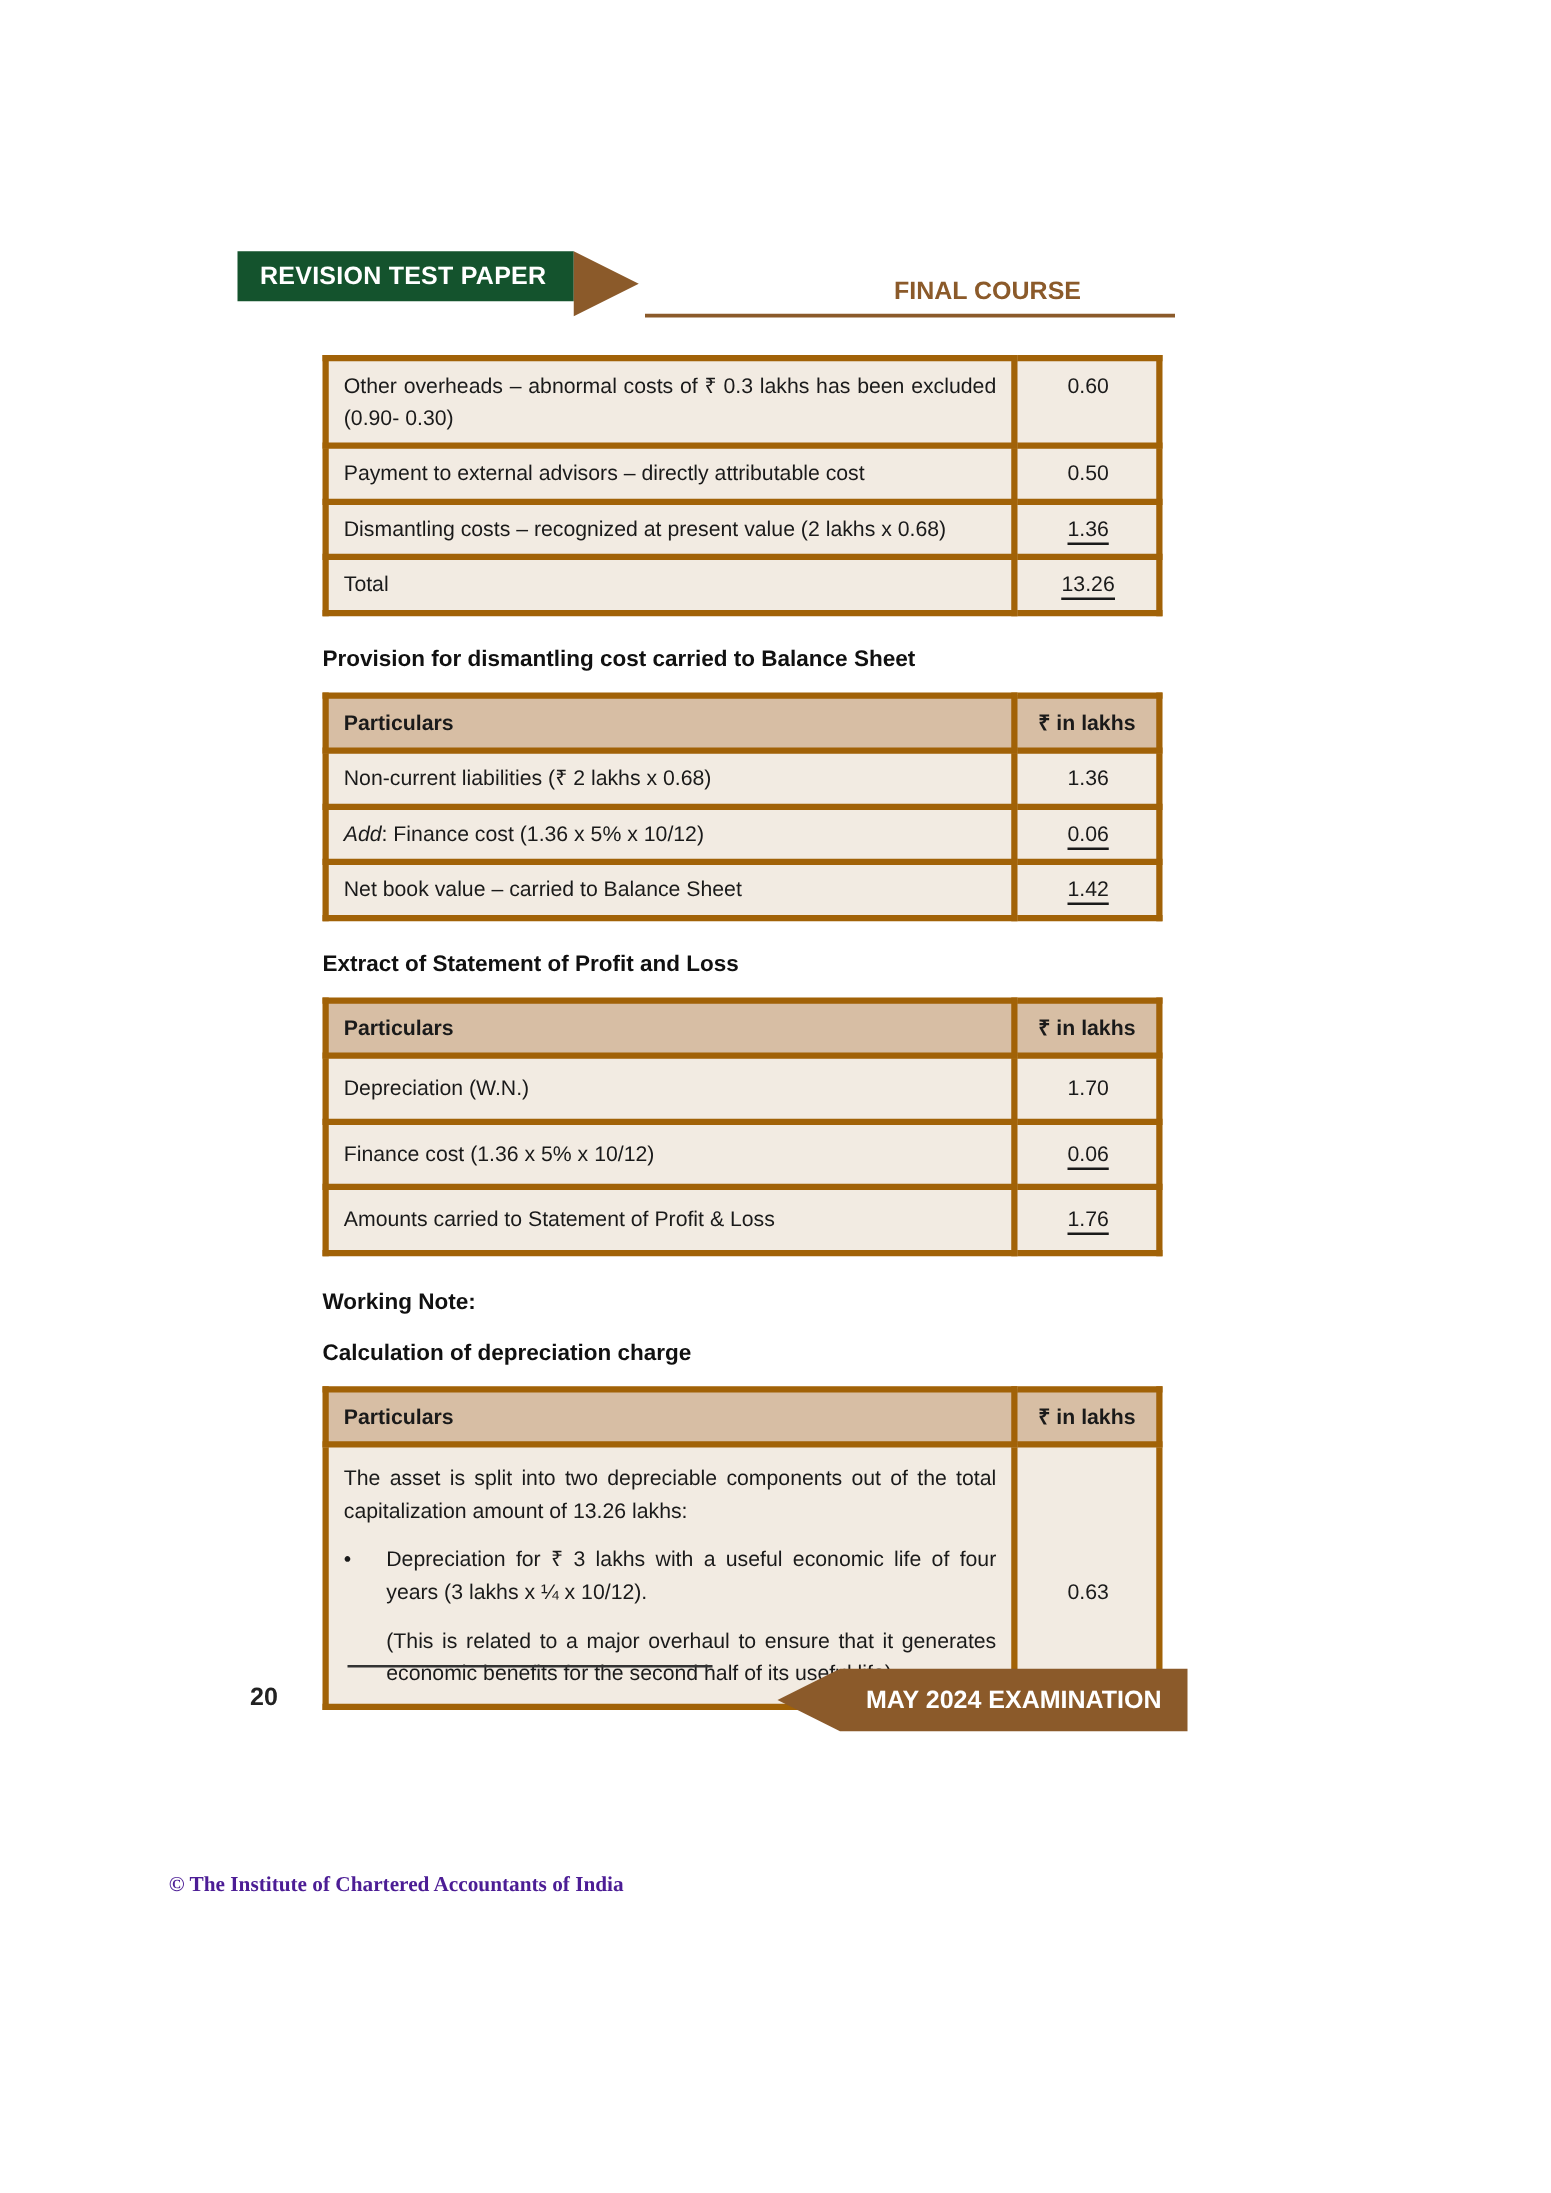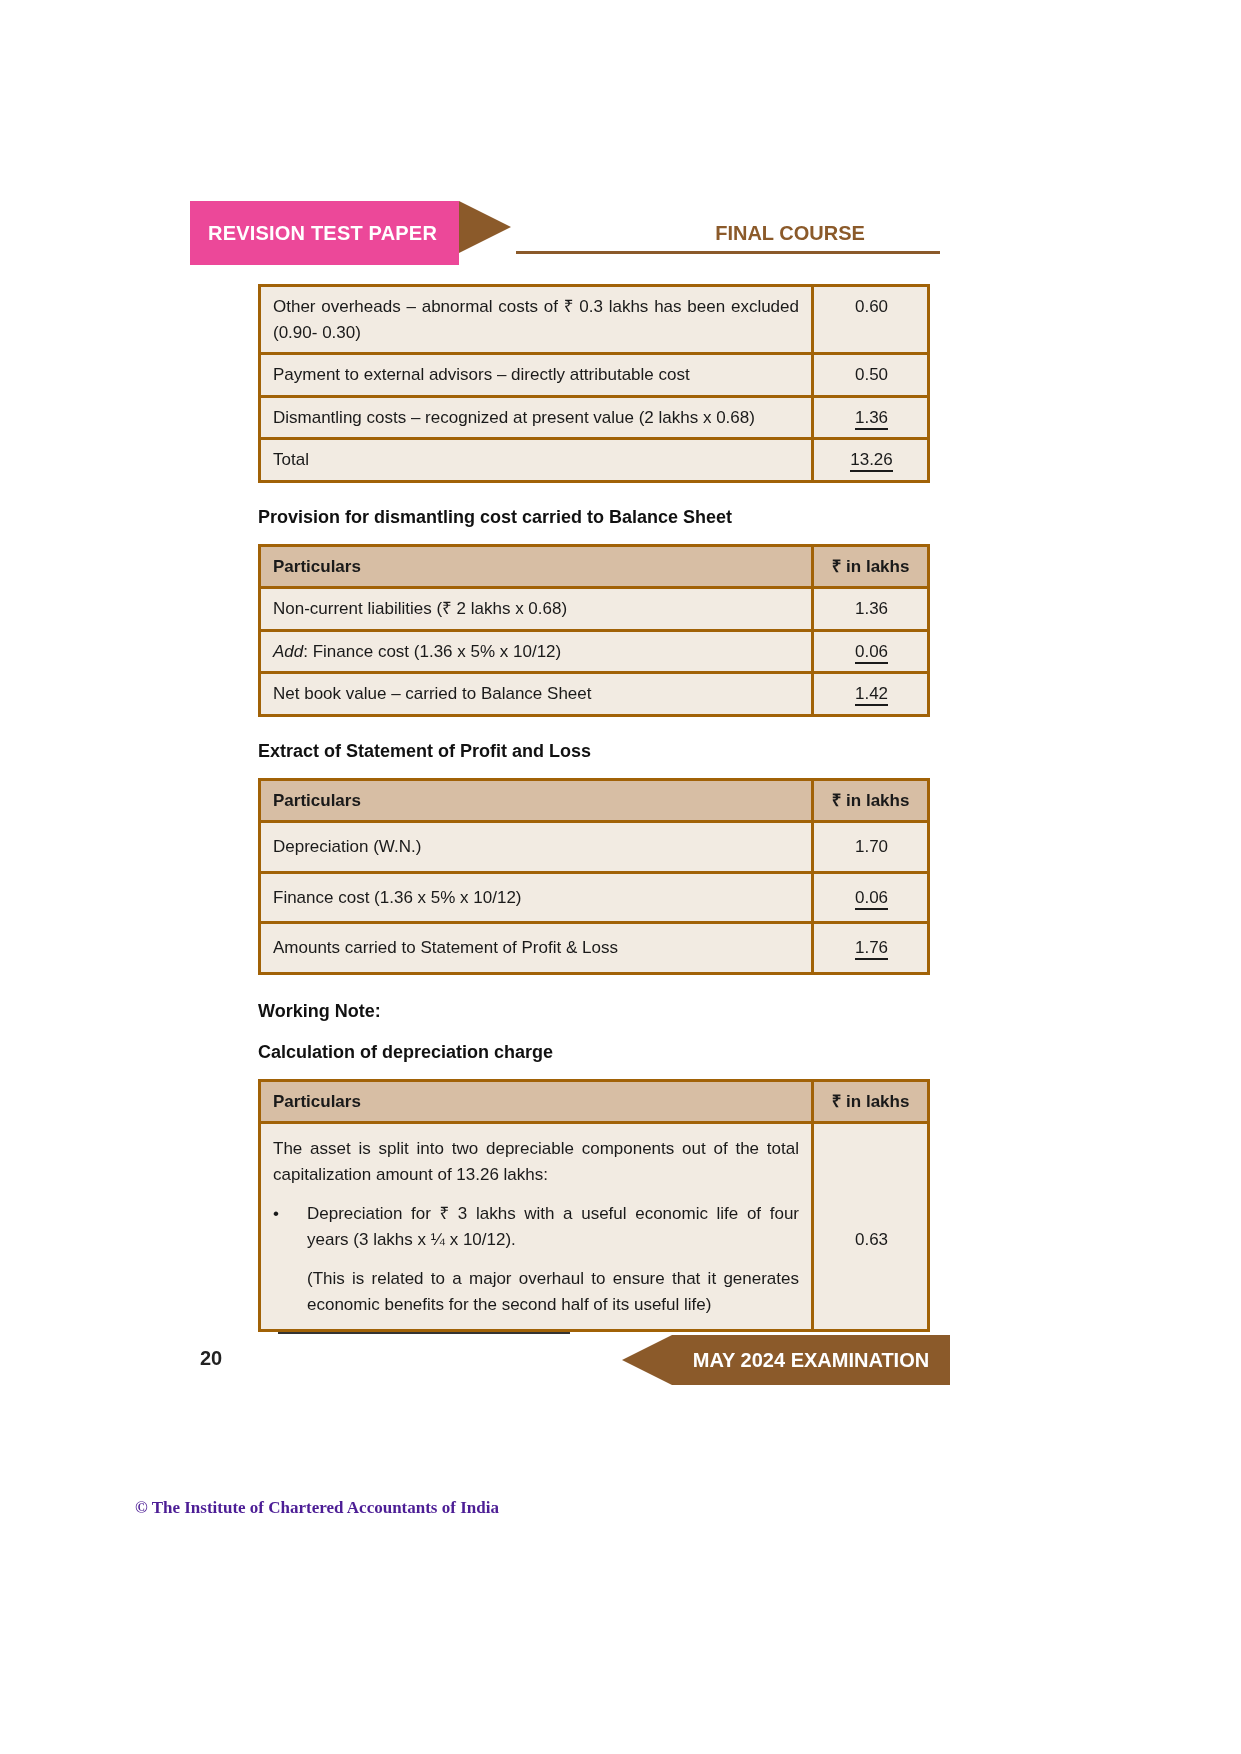--- a/index.html
+++ b/index.html
@@ -11,22 +11,22 @@
     background: #ffffff;
     font-family: "Liberation Sans", sans-serif;
     color: #1a1a1a;
     overflow: hidden;
   }
 
   
   .hdr-banner {
     position: absolute;
     left: 190px; top: 201px;
-    height: 64px;
-    background: #ec4899;
+    height: 40px;
+    background: #14532d;
     color: #ffffff;
     font-weight: bold;
     font-size: 20px;
     display: flex;
     align-items: center;
     padding: 0 22px 0 18px;
     letter-spacing: 0.2px;
   }
   .hdr-arrow {
     position: absolute;
@@ -60,21 +60,21 @@
   }
 
   .tbl {
     border-collapse: collapse;
     width: 672px;
     font-size: 17px;
     color: #1a1a1a;
     table-layout: fixed;
   }
   .tbl td {
-    border: 3px solid #a16207;
+    border: 5px solid #a16207;
     background: #F2EBE2;
     padding: 7px 12px;
     vertical-align: top;
     line-height: 1.5;
   }
   .tbl td.desc { text-align: justify; }
   .tbl td.amt {
     width: 116px;
     text-align: center;
     padding-right: 10px;

